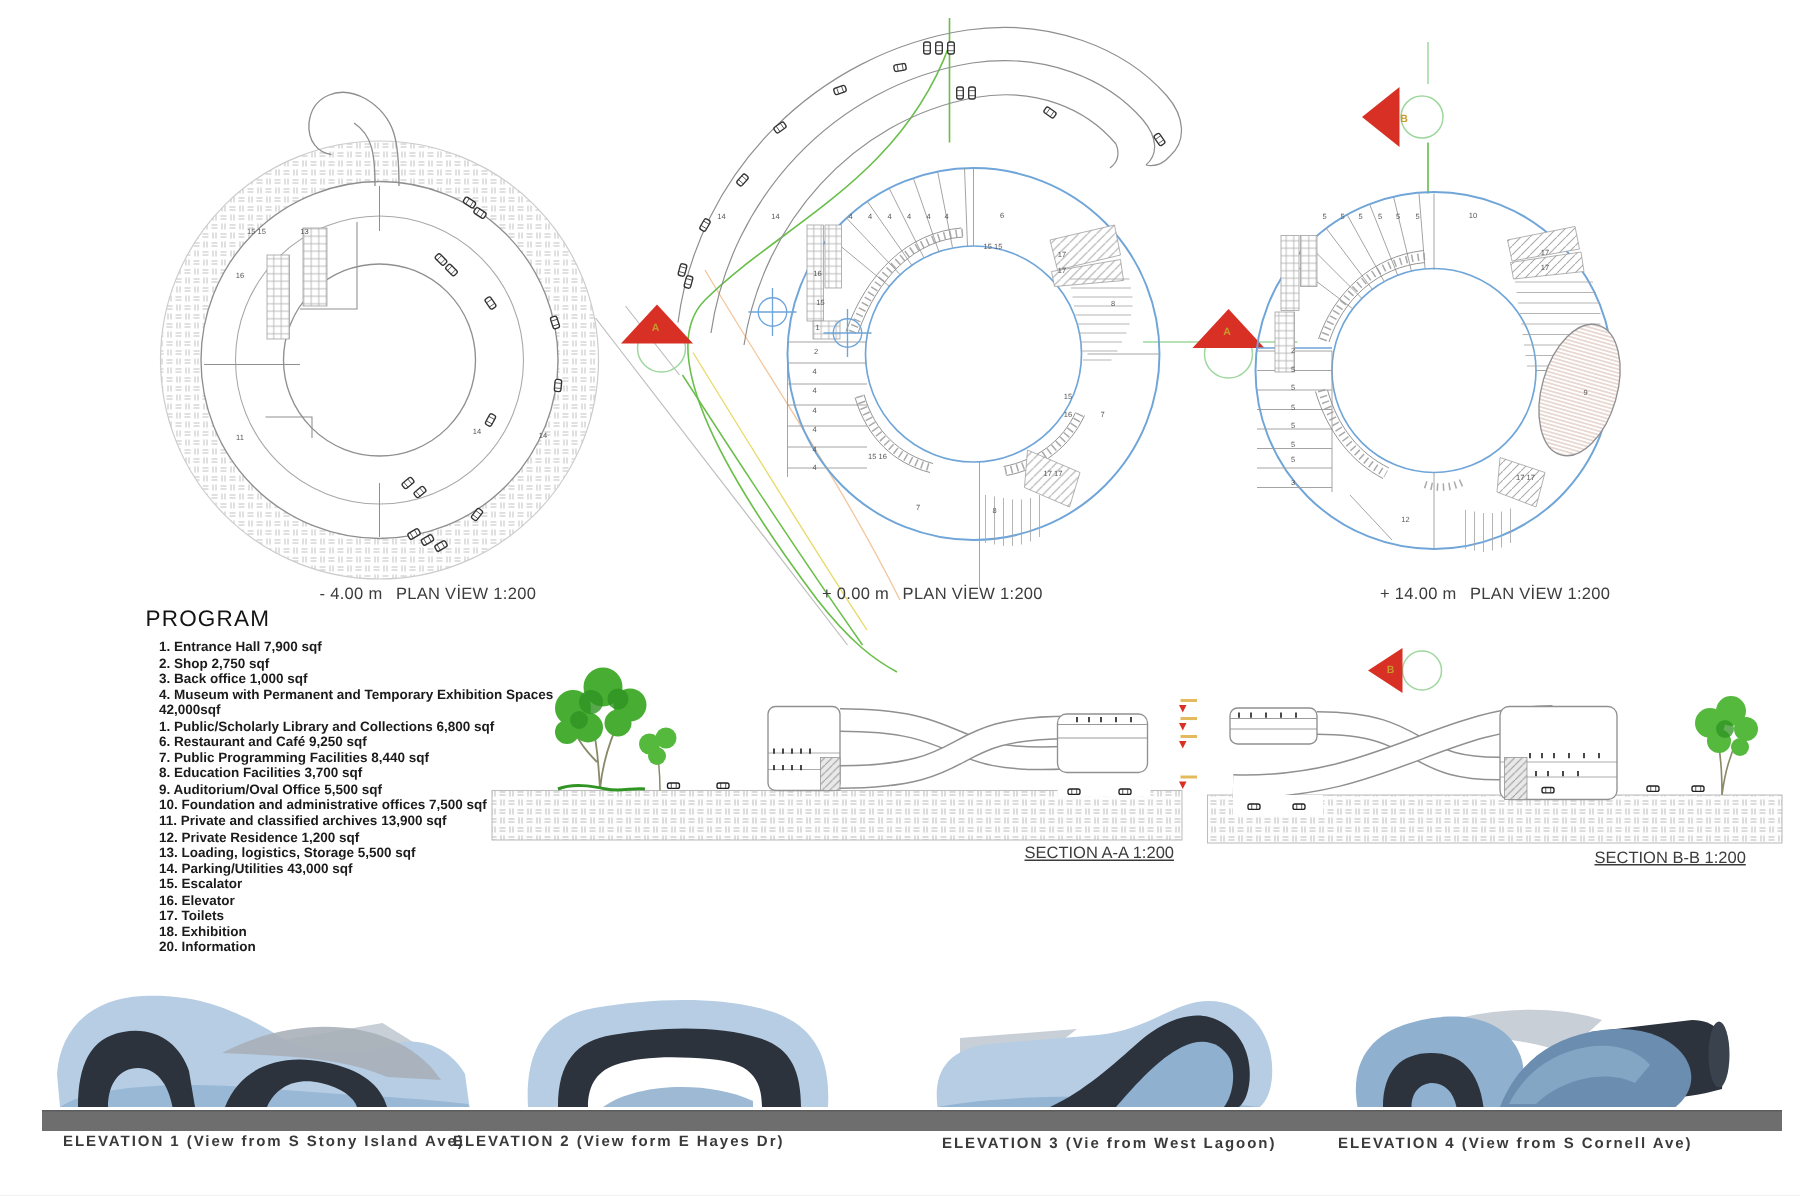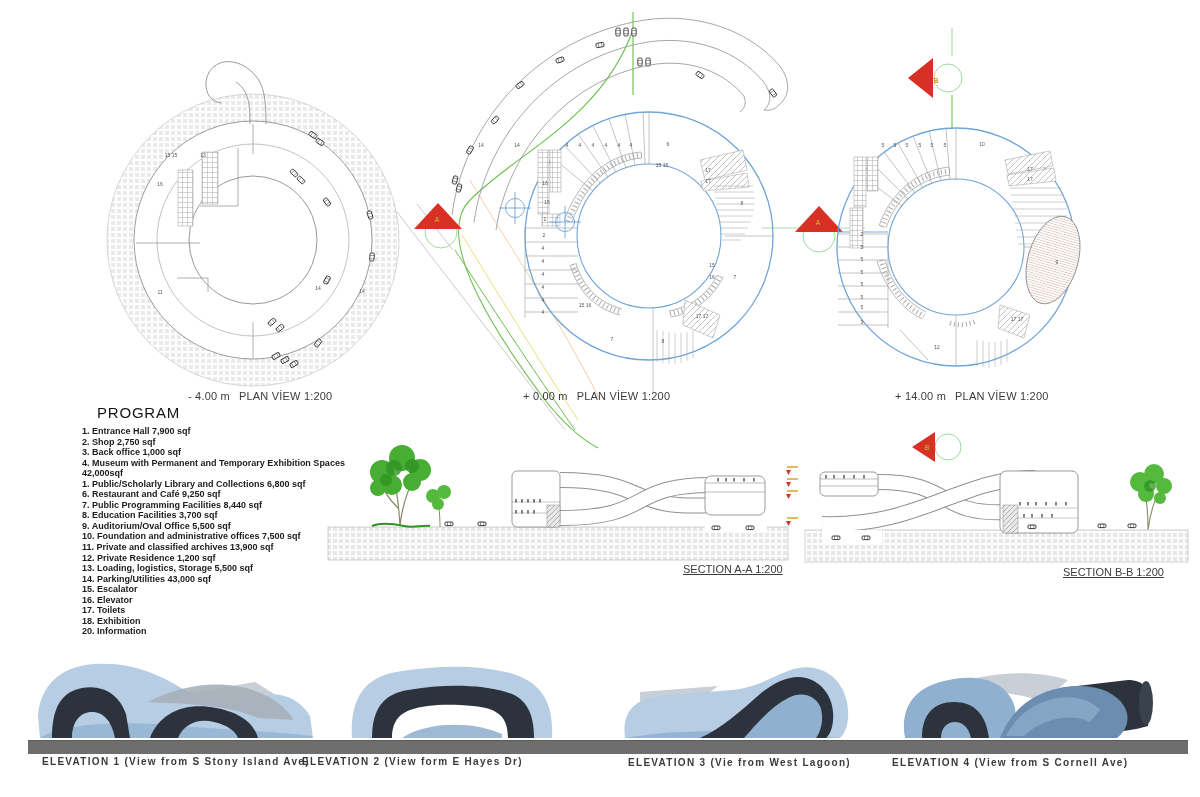--- a/index.html
+++ b/index.html
@@ -1,19 +1,19 @@
 <!DOCTYPE html>
 <html><head>
 <meta charset="utf-8">
 <style>
   html,body{margin:0;padding:0;background:#e8e8e8;}
   .page{position:relative;width:1200px;height:797px;background:#ffffff;overflow:hidden;
         font-family:"Liberation Sans",sans-serif;margin:0 auto;}
   .abs{position:absolute;}
-  .plan-label{font-size:11px;color:#3c3c3c;white-space:nowrap;letter-spacing:.2px;}
+  .plan-label{font-size:11px;color:#3c3c3c;white-space:nowrap;letter-spacing:.2px;margin-left:25px;}
   .plan-label .lvl{margin-right:9px;}
   .section-label{font-size:11px;color:#3c3c3c;white-space:nowrap;text-decoration:underline;}
   .program-title{font-size:15px;font-weight:normal;color:#141414;letter-spacing:.8px;}
   .program-list{font-size:9px;font-weight:bold;color:#1b1b1b;line-height:10.55px;}
   .program-list div{white-space:nowrap;}
   .elev-label{font-size:10px;font-weight:bold;color:#3a3a3a;letter-spacing:1.3px;white-space:nowrap;}
   .room-num{position:absolute;font-size:5px;color:#555;transform:translate(-50%,-50%);white-space:nowrap;}
   .marker-letter{position:absolute;font-size:7px;font-weight:bold;color:#c79a2a;transform:translate(-50%,-50%);}
   .bar{position:absolute;left:28px;top:740px;width:1160px;height:13px;background:#6e6e6e;border-top:1px solid #5c5c5c;}
   svg{display:block;}
@@ -415,21 +415,21 @@
     <span class="lvl">- 4.00 m</span><span>PLAN VİEW 1:200</span>
   </div>
   <div class="abs plan-label" style="left:523px;top:390px">
     <span class="lvl">+ 0.00 m</span><span>PLAN VİEW 1:200</span>
   </div>
   <div class="abs plan-label" style="left:895px;top:390px">
     <span class="lvl">+ 14.00 m</span><span>PLAN VİEW 1:200</span>
   </div>
 
   <div class="abs program-title" style="left:97px;top:404px">PROGRAM</div>
-  <div class="abs program-list" style="left:82px;top:426px">
+  <div class="abs program-list" style="left:106px;top:426px">
       <div>1. Entrance Hall 7,900 sqf</div>
       <div>2. Shop 2,750 sqf</div>
       <div>3. Back office 1,000 sqf</div>
       <div>4. Museum with Permanent and Temporary Exhibition Spaces</div>
       <div>42,000sqf</div>
       <div>1. Public/Scholarly Library and Collections 6,800 sqf</div>
       <div>6. Restaurant and Café 9,250 sqf</div>
       <div>7. Public Programming Facilities 8,440 sqf</div>
       <div>8. Education Facilities 3,700 sqf</div>
       <div>9. Auditorium/Oval Office 5,500 sqf</div>

